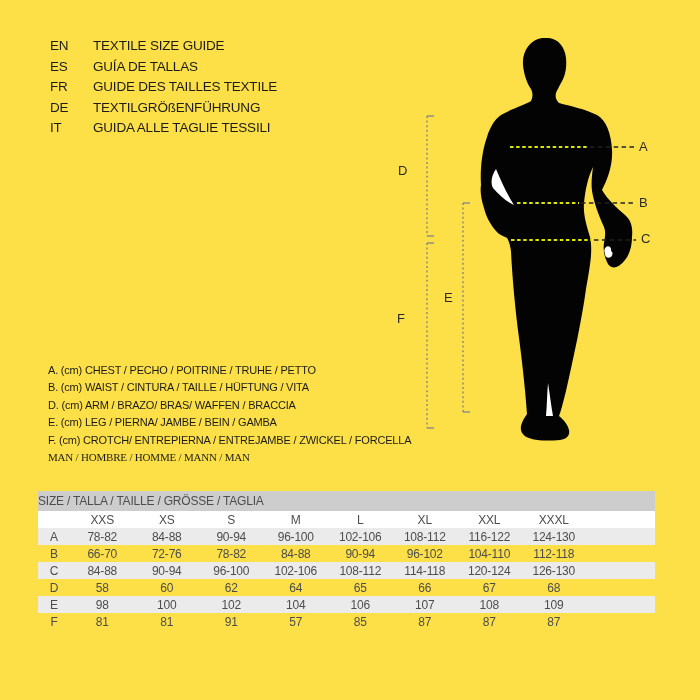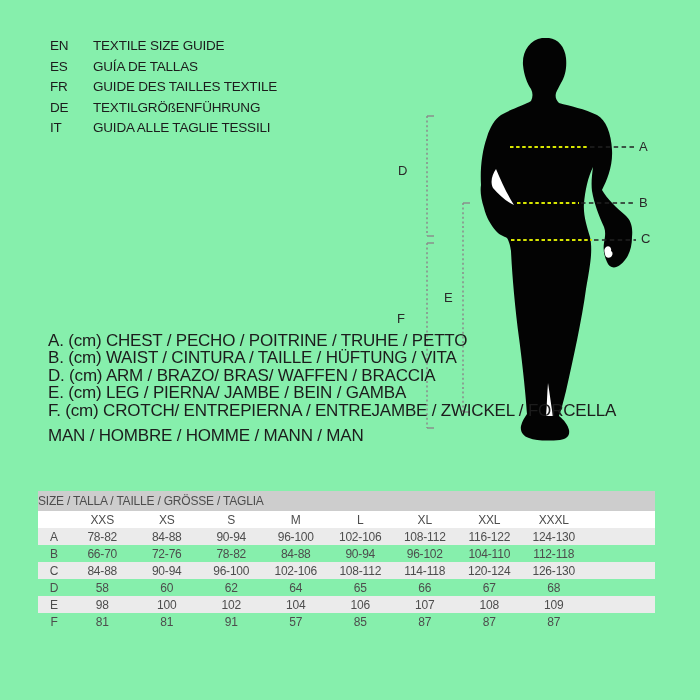--- a/index.html
+++ b/index.html
@@ -1,17 +1,17 @@
 <!DOCTYPE html>
 <html><head>
 <meta charset="utf-8">
 <style>
   html,body{margin:0;padding:0;background:#fff;}
   .canvas{
-    position:relative;width:700px;height:700px;background:#86efac;overflow:hidden;
+    position:relative;width:700px;height:700px;background:#fde047;overflow:hidden;
     font-family:"Liberation Sans", sans-serif;color:#1c1c1c;letter-spacing:-0.2px;
   }
   
   .lang-list{position:absolute;left:50px;top:36px;font-size:13.5px;line-height:20.6px;font-weight:500;}
   .lang-row{display:flex;}
   .lang-code{width:43px;flex:0 0 43px;}
   
   .fig-svg{position:absolute;left:0;top:0;}
   .yellow-dash{stroke:#d8e600;stroke-width:2;stroke-dasharray:3.5 2.6;fill:none;}
   .black-dash{stroke:#222222;stroke-width:1.4;stroke-dasharray:4.5 3.4;fill:none;}
@@ -21,22 +21,22 @@
   .white-fill{fill:#ffffff;}
   
   .marker{position:absolute;font-size:13px;color:#2a2a2a;letter-spacing:0;}
   .m-a{left:639px;top:139px;}
   .m-b{left:639px;top:195px;}
   .m-c{left:641px;top:231px;}
   .m-d{left:398px;top:163px;}
   .m-e{left:444px;top:290px;}
   .m-f{left:397px;top:311px;}
   
-  .legend{position:absolute;left:48px;top:332px;font-size:17px;line-height:17.4px;}
-  .legend-gender{margin-top:8px;}
+  .legend{position:absolute;left:48px;top:362px;font-size:11px;line-height:17.4px;}
+  .legend-gender{font-family:Liberation Serif, serif;}
   
   .size-table{position:absolute;left:38px;top:491px;width:617px;font-size:12px;color:#4d4d4d;}
   .tbl-header{height:20px;line-height:20px;background:#cdcdcd;padding-left:0;color:#4d4d4d;}
   table.sizes{width:100%;border-collapse:collapse;table-layout:fixed;font-size:12px;color:#4d4d4d;letter-spacing:-0.2px;}
   table.sizes td{height:17px;padding:0;text-align:center;vertical-align:middle;}
   table.sizes td.rowlabel{text-align:center;}
   table.sizes tr.colhead td{background:#ffffff;margin-top:44px;}
   table.sizes tbody tr:nth-child(odd) td{background:#ebebeb;}
   col.c-label{width:32px;}
   col.c-size{width:64.5px;}

